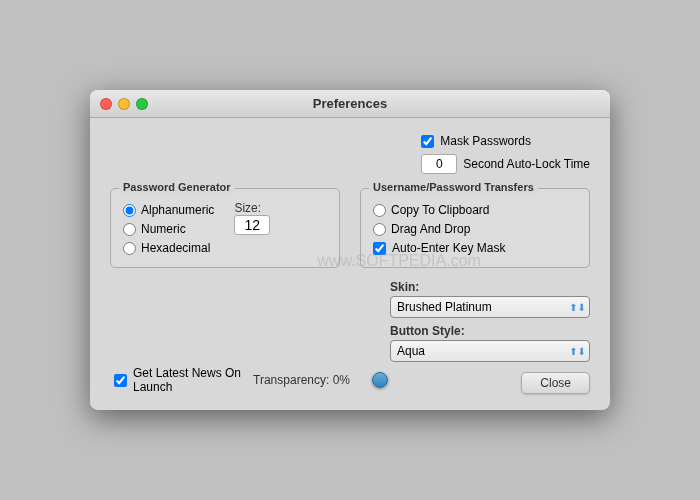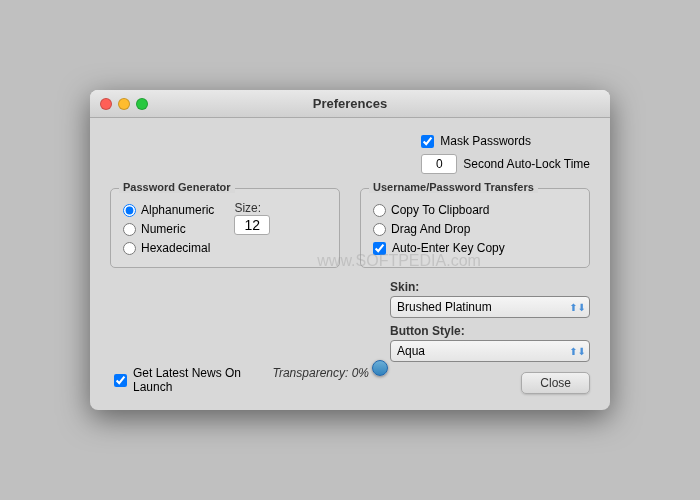--- a/index.html
+++ b/index.html
@@ -264,22 +264,22 @@
       top: 50%;
       transform: translateY(-50%);
       pointer-events: none;
       font-size: 10px;
       color: #4a90d9;
     }
 
     
     .transparency-row {
       display: flex;
-      gap: 1px;
-      font-style: italic;
+      align-items: center;
+      gap: 20px;
     }
 
     .transparency-label {
       font-size: 12px;
       color: #333;
       white-space: nowrap;
     }
 
     .slider-track {
       flex: 1;
@@ -432,21 +432,21 @@
             <div class="radio-row">
               <input type="radio" name="transfer" style="">
               <span>Copy To Clipboard</span>
             </div>
             <div class="radio-row">
               <input type="radio" name="transfer" style="">
               <span>Drag And Drop</span>
             </div>
             <div class="checkbox-row">
               <input type="checkbox" checked="" style="">
-              <span>Auto-Enter Key Copy</span>
+              <span>Auto-Enter Key Mask</span>
             </div>
           </div>
         </div>
       </div>
     </div>
 
     <div class="bottom-row">
 
       <div class="bottom-row-left">
         <div class="bottom-left">

